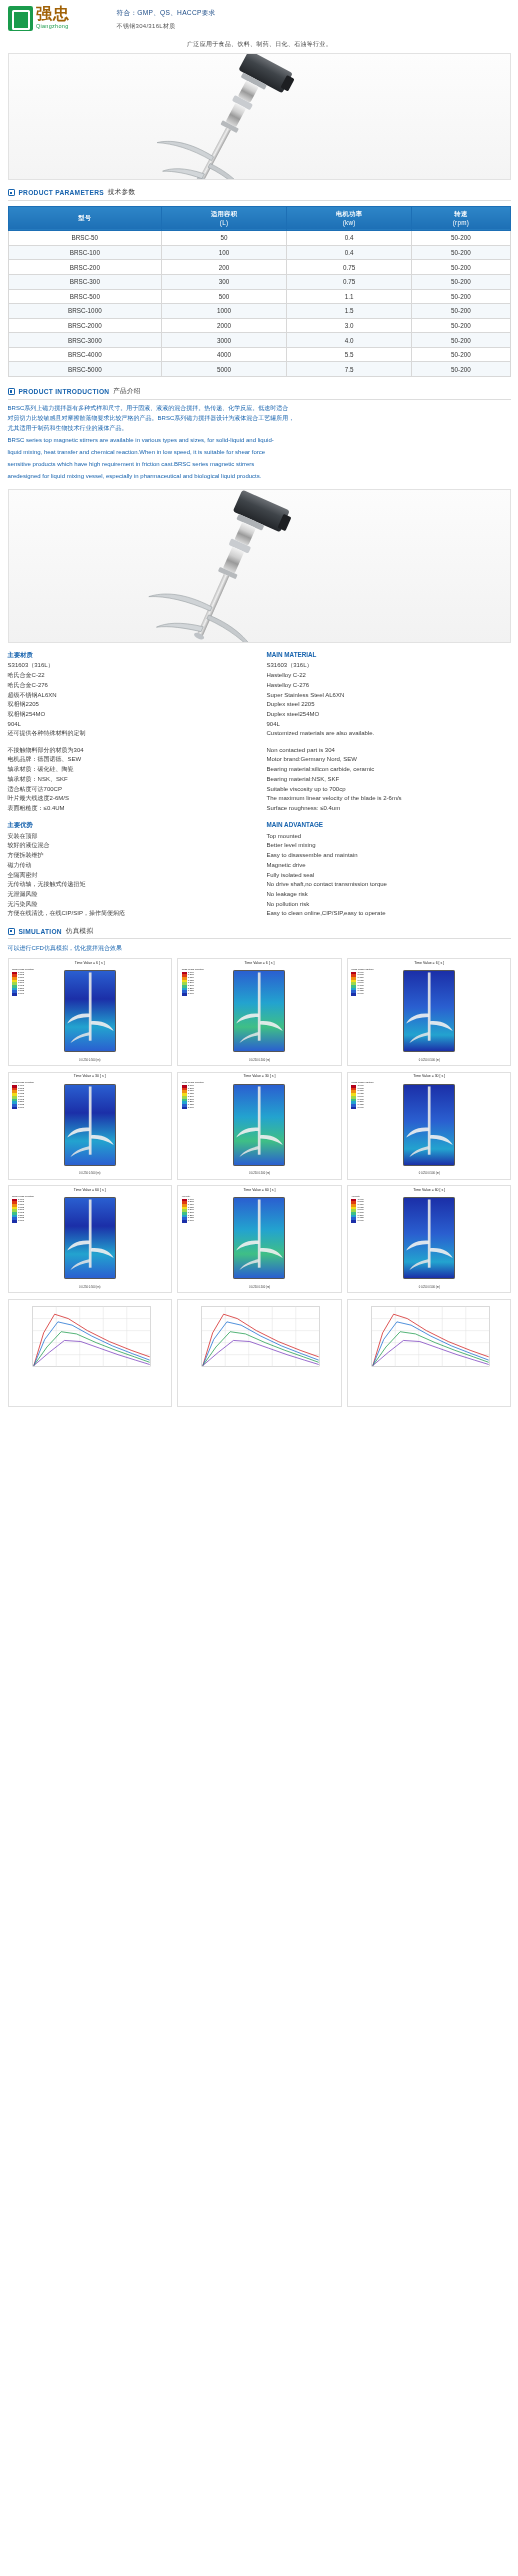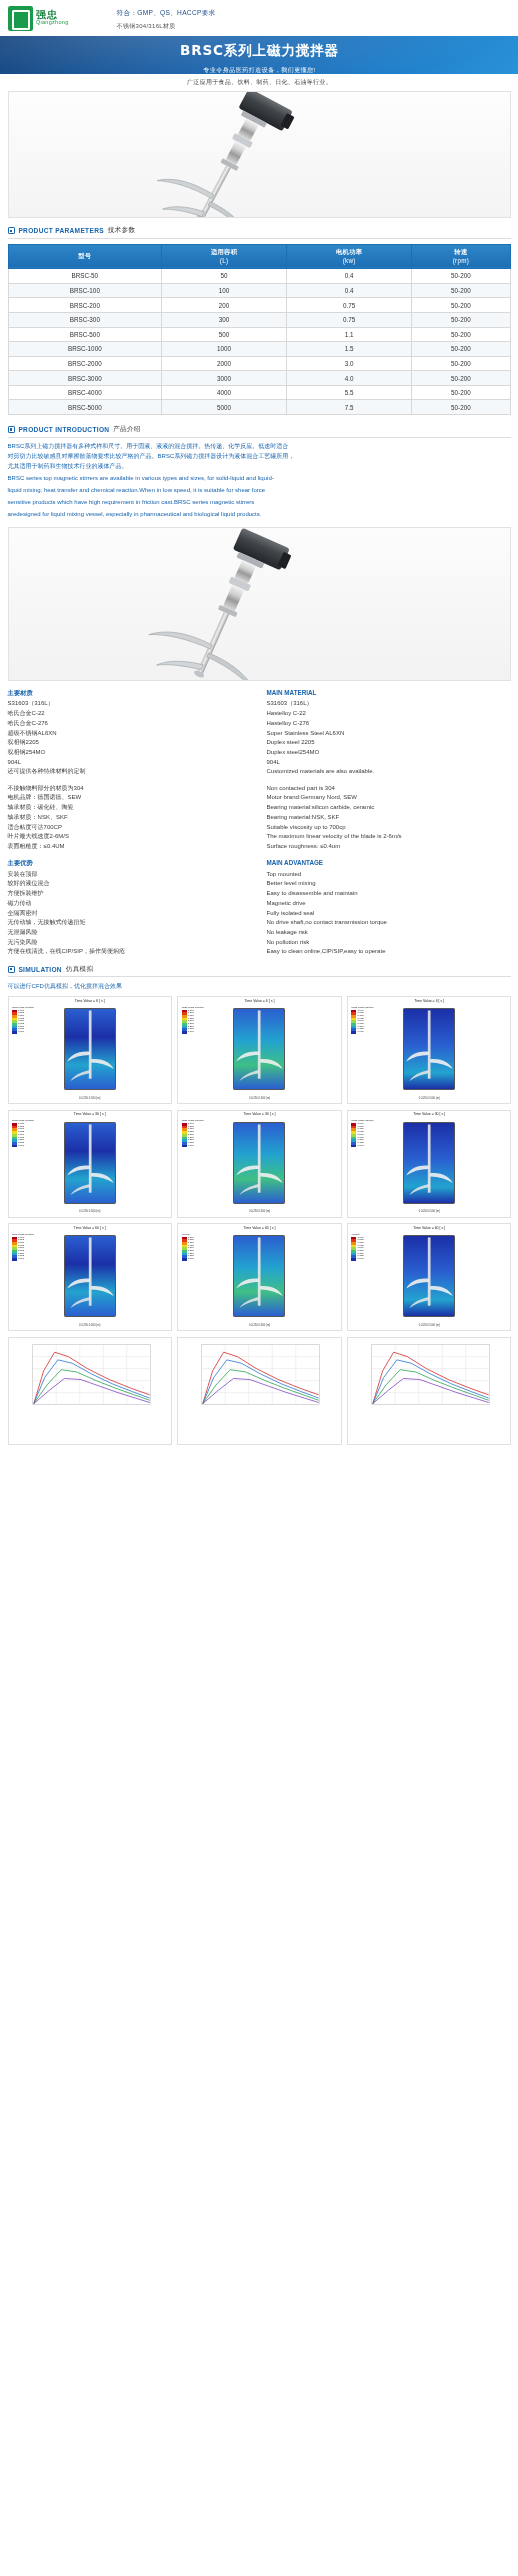--- a/index.html
+++ b/index.html
@@ -35,23 +35,23 @@
   }
   .logo-mark::after {
     content: "";
     position: absolute;
     left: 8.7px; top: 11px;
     width: 7.6px; height: 7.6px;
     background: #1a9b4c;
   }
   .logo-text { line-height: 1.05; }
   .logo-cn {
-    font-size: 10px; font-weight: bold; color: #15803d;
+    font-size: 16px; font-weight: bold; color: #a16207;
     letter-spacing: 1.1px;
-    font-family: Liberation Sans, sans-serif;
+    font-family: Liberation Mono, monospace;
   }
   .logo-en {
     font-size: 5.5px; color: #1a9b4c; letter-spacing: 0.3px;
   }
   .header-right { padding-top: 3.3px; }
   .header-line1 { font-size: 6.6px; color: #1a4a86; letter-spacing: 0.3px; }
   .header-line2 { font-size: 6px; color: #555; margin-top: 4.4px; letter-spacing: 0.3px; }
 
   
   .banner {
@@ -251,24 +251,20 @@
         <div class="logo-cn">强忠</div>
         <div class="logo-en">Qiangzhong</div>
       </div>
     </div>
     <div class="header-right">
       <div class="header-line1">符合：GMP、QS、HACCP要求</div>
       <div class="header-line2">不锈钢304/316L材质</div>
     </div>
   </div>
 
-  <div class="banner">
-    <h1>BRSC系列上磁力搅拌器</h1>
-    <h2>专业令身品医药打造设备，我们更懂您!</h2>
-  </div>
   <div class="sub-line">广泛应用于食品、饮料、制药、日化、石油等行业。</div>
 
   <div class="hero">
     <svg class="agit" viewBox="0 0 920 232" preserveAspectRatio="xMidYMid meet">
       <defs>
         <linearGradient id="steel" x1="0" y1="0" x2="0" y2="1">
           <stop offset="0%" stop-color="#f2f2f2"></stop>
           <stop offset="35%" stop-color="#cfcfcf"></stop>
           <stop offset="60%" stop-color="#9a9a9a"></stop>
           <stop offset="100%" stop-color="#d9d9d9"></stop>

